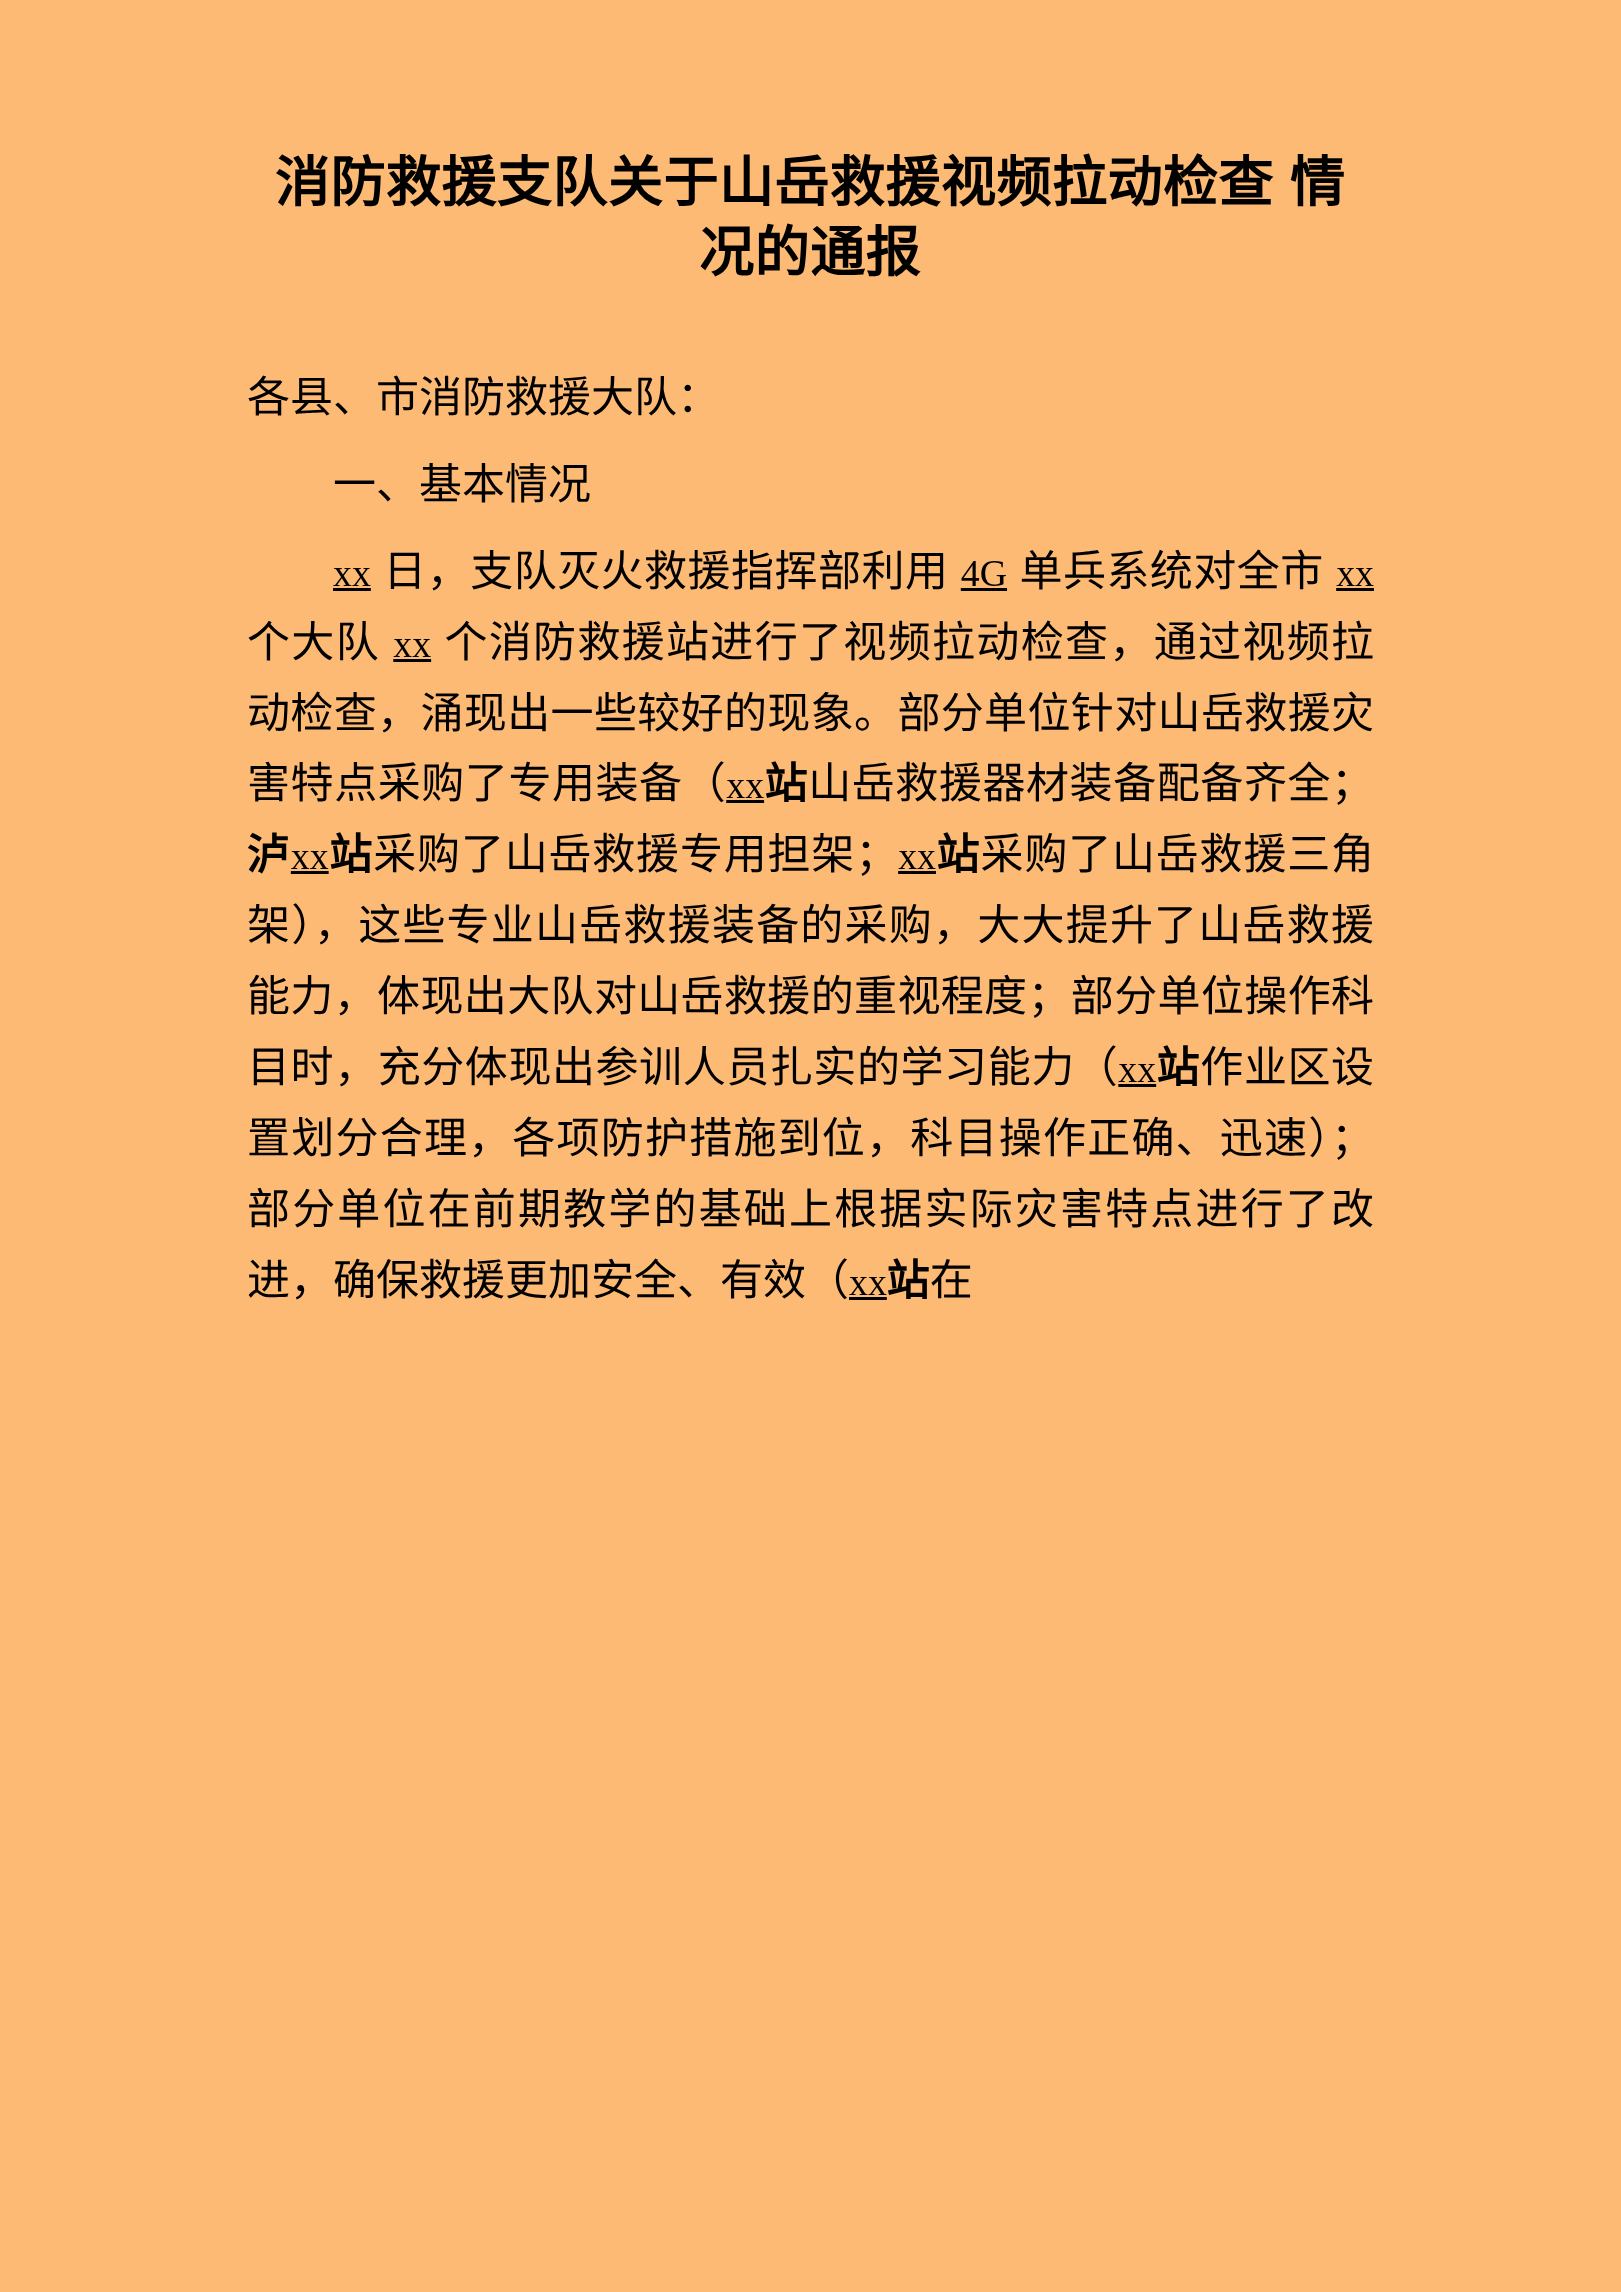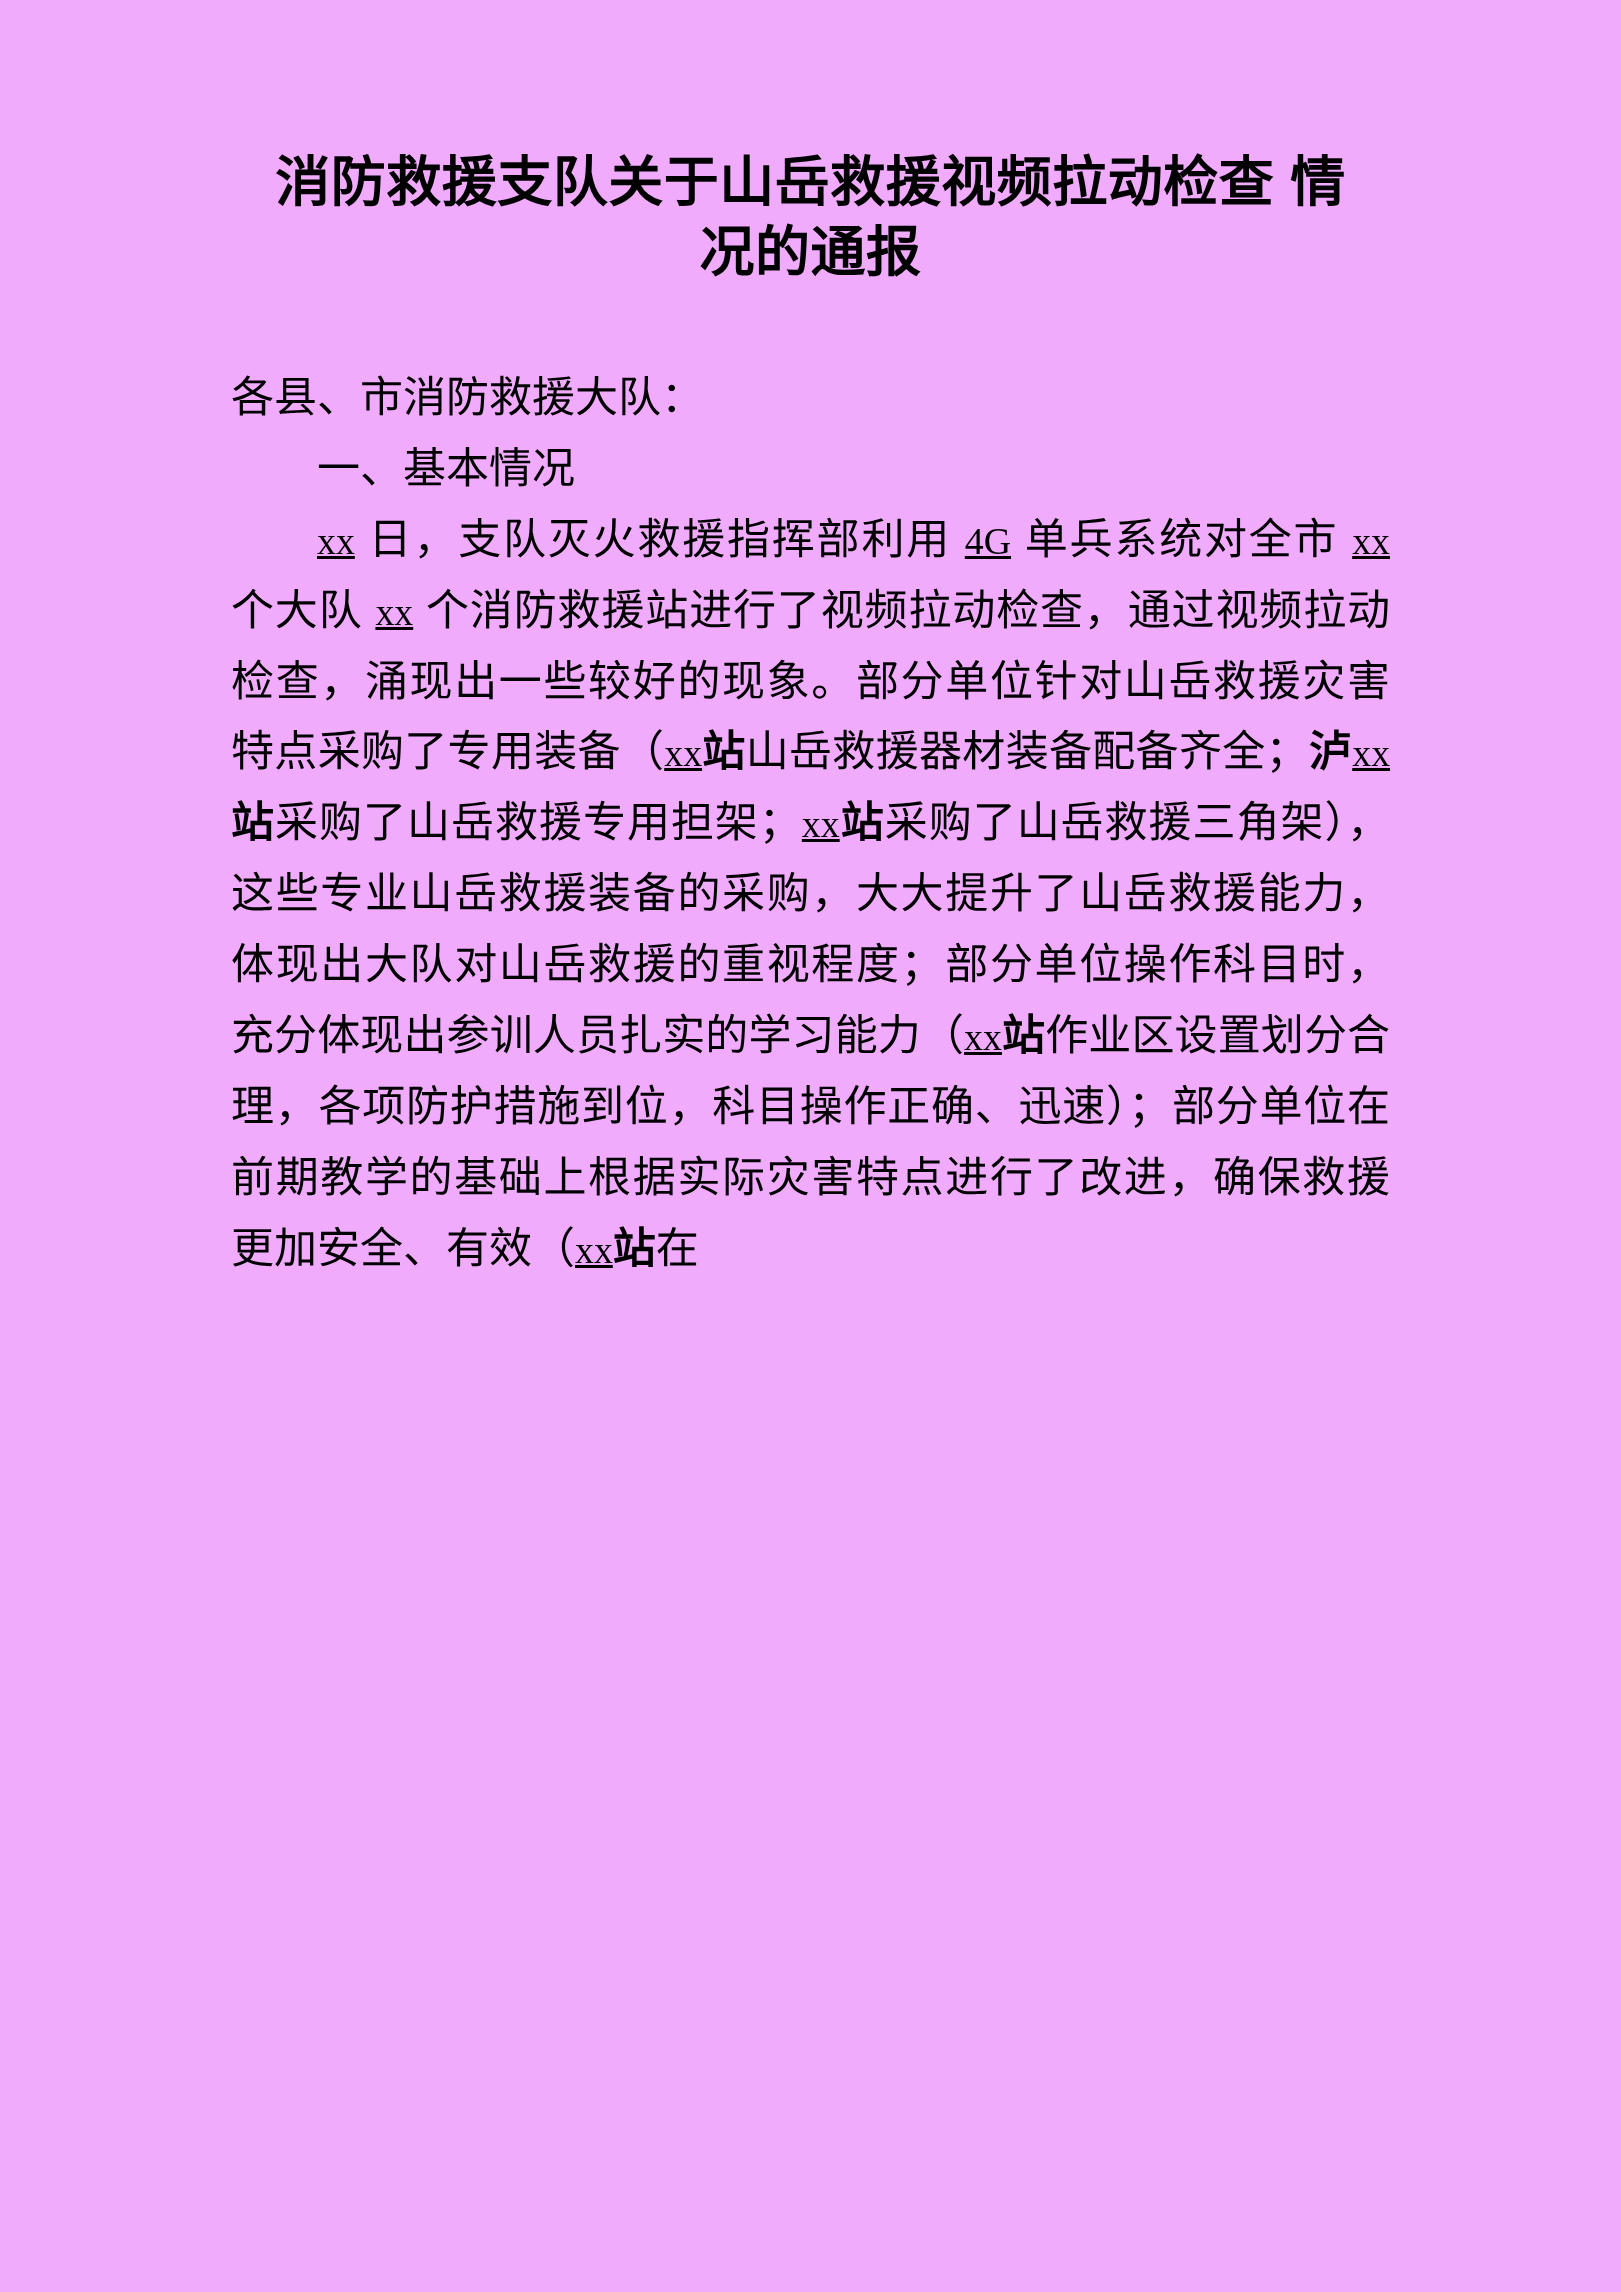--- a/index.html
+++ b/index.html
@@ -10,42 +10,42 @@
   }
   body {
     font-family: "Liberation Sans", "DejaVu Sans", sans-serif;
     color: #000000;
   }
   .page {
     position: relative;
     width: 1621px;
     height: 2293px;
     margin: 0 auto;
-    background: #f0abfc;
+    background: #fdba74;
     box-sizing: border-box;
     padding: 147px 231px 0 231px;
     overflow: hidden;
   }
   .doc-title {
     font-size: 55px;
     font-weight: bold;
     line-height: 1.28;
     text-align: center;
     letter-spacing: 0.5px;
     margin: 0;
     padding: 0 27.4px;
     word-break: break-all;
   }
   .body-block {
     margin-top: 74px;
   }
   p.para {
     font-size: 43px;
     line-height: 1.65;
-    margin: 0;
+    margin: 16px;
     text-align: justify;
     text-justify: inter-ideograph;
     word-break: break-all;
     letter-spacing: 0px;
   }
   p.para + p.para {
     margin-top: 0px;
   }
   .indent {
     text-indent: 2em;

